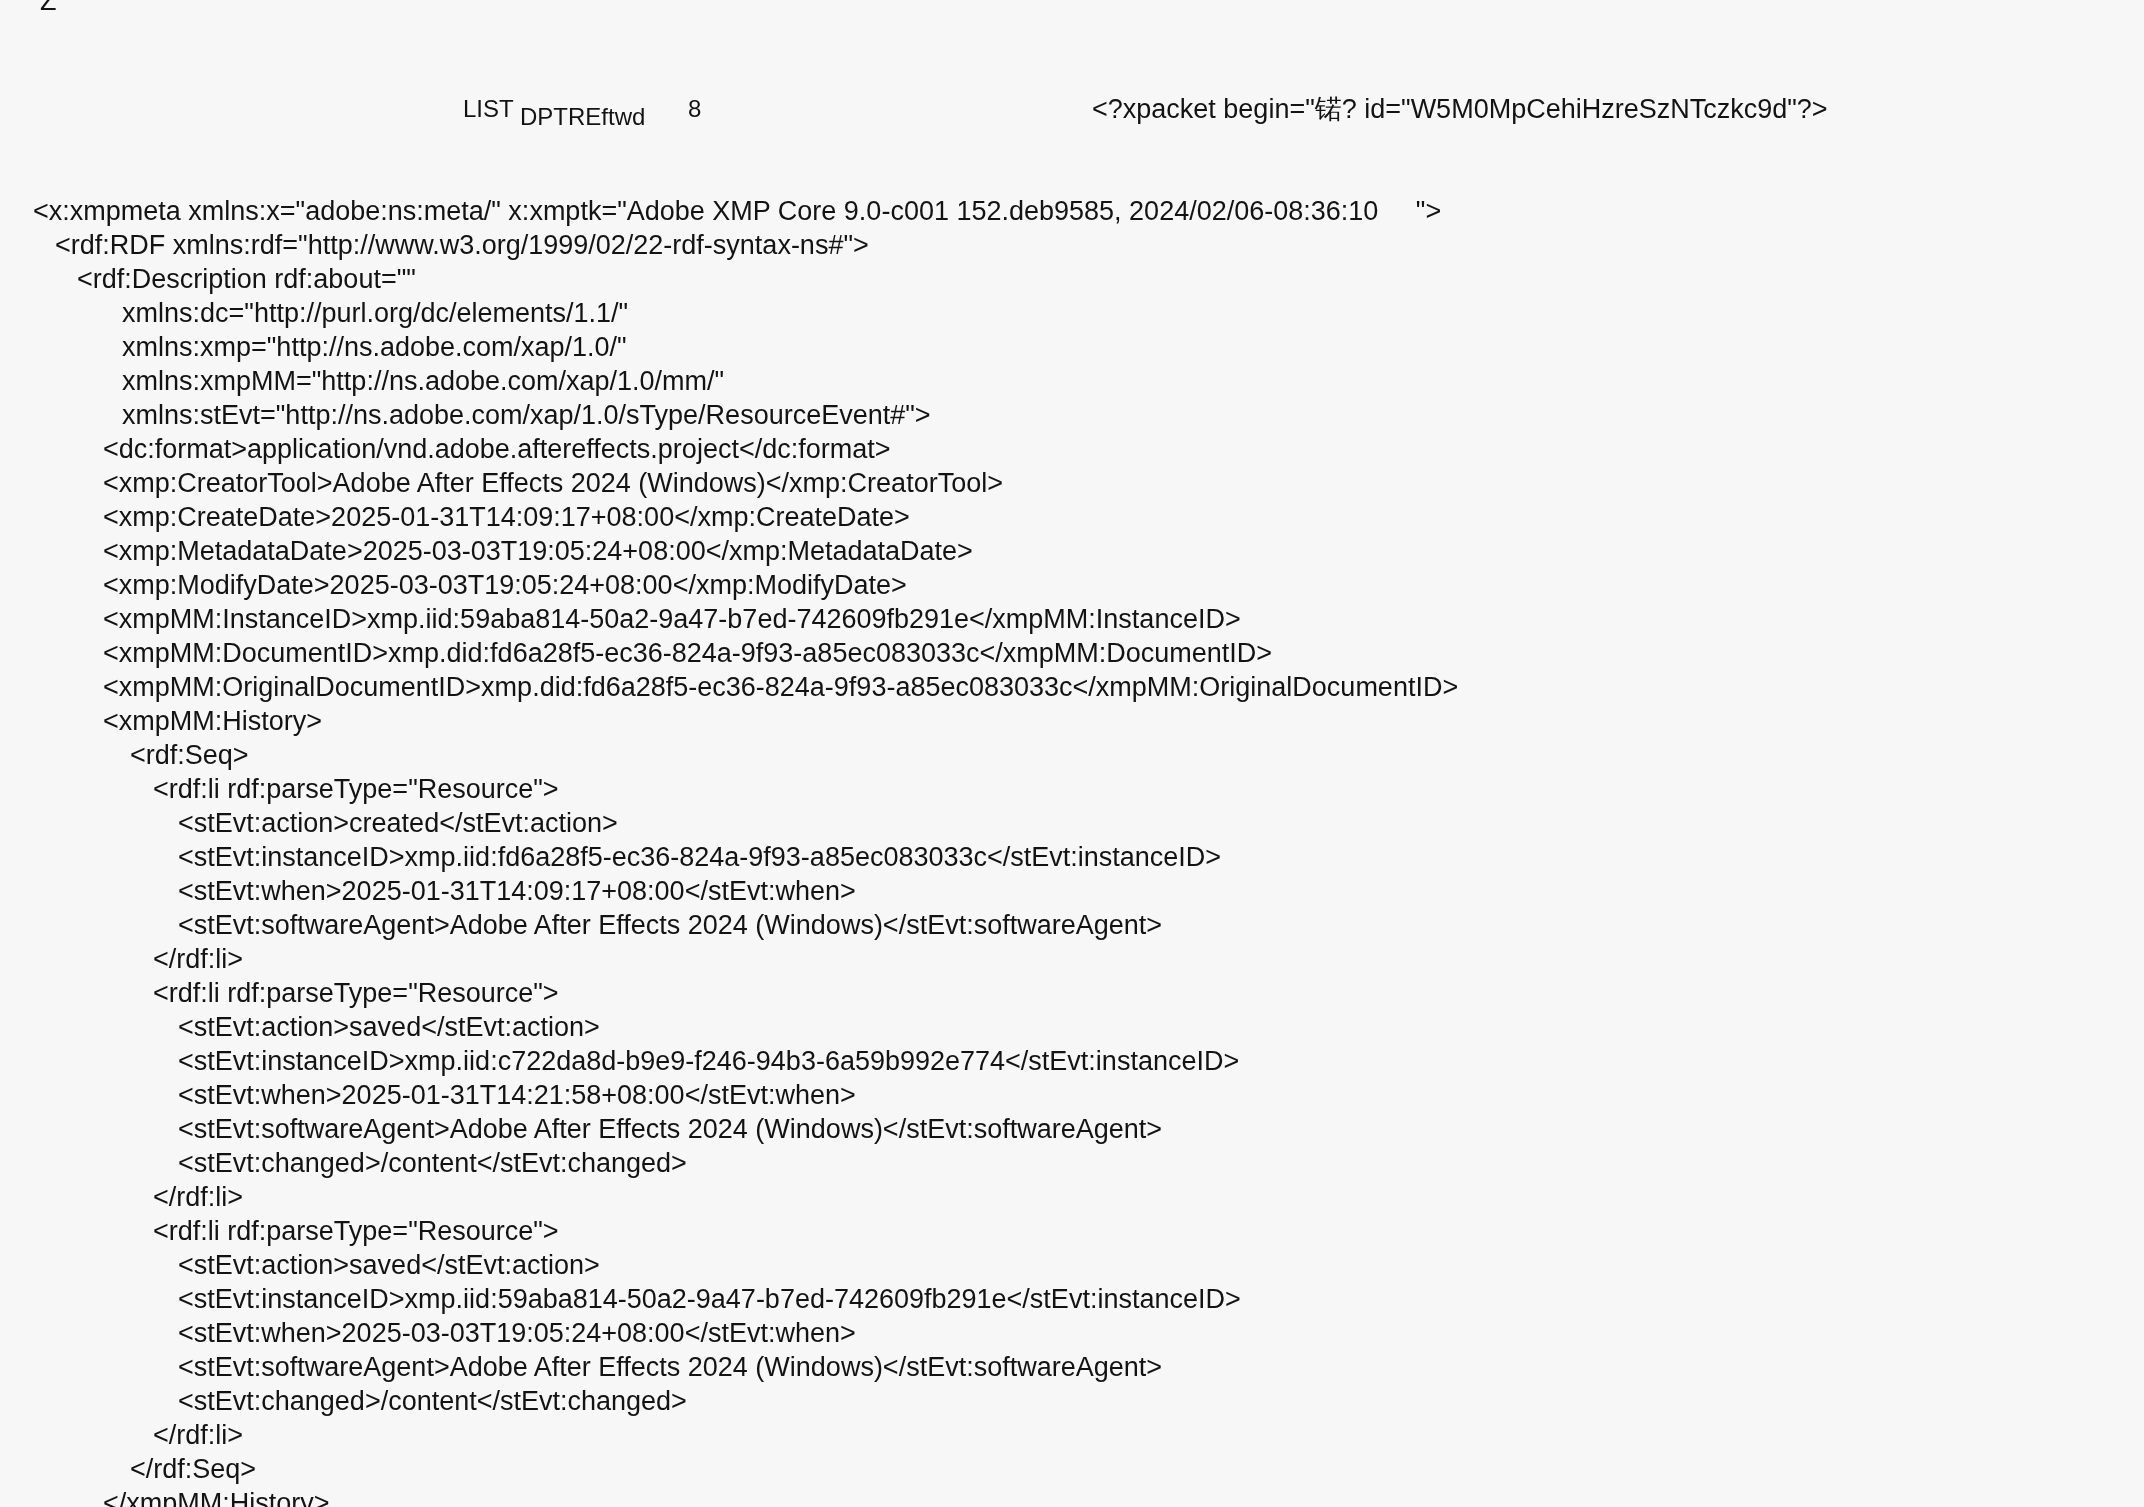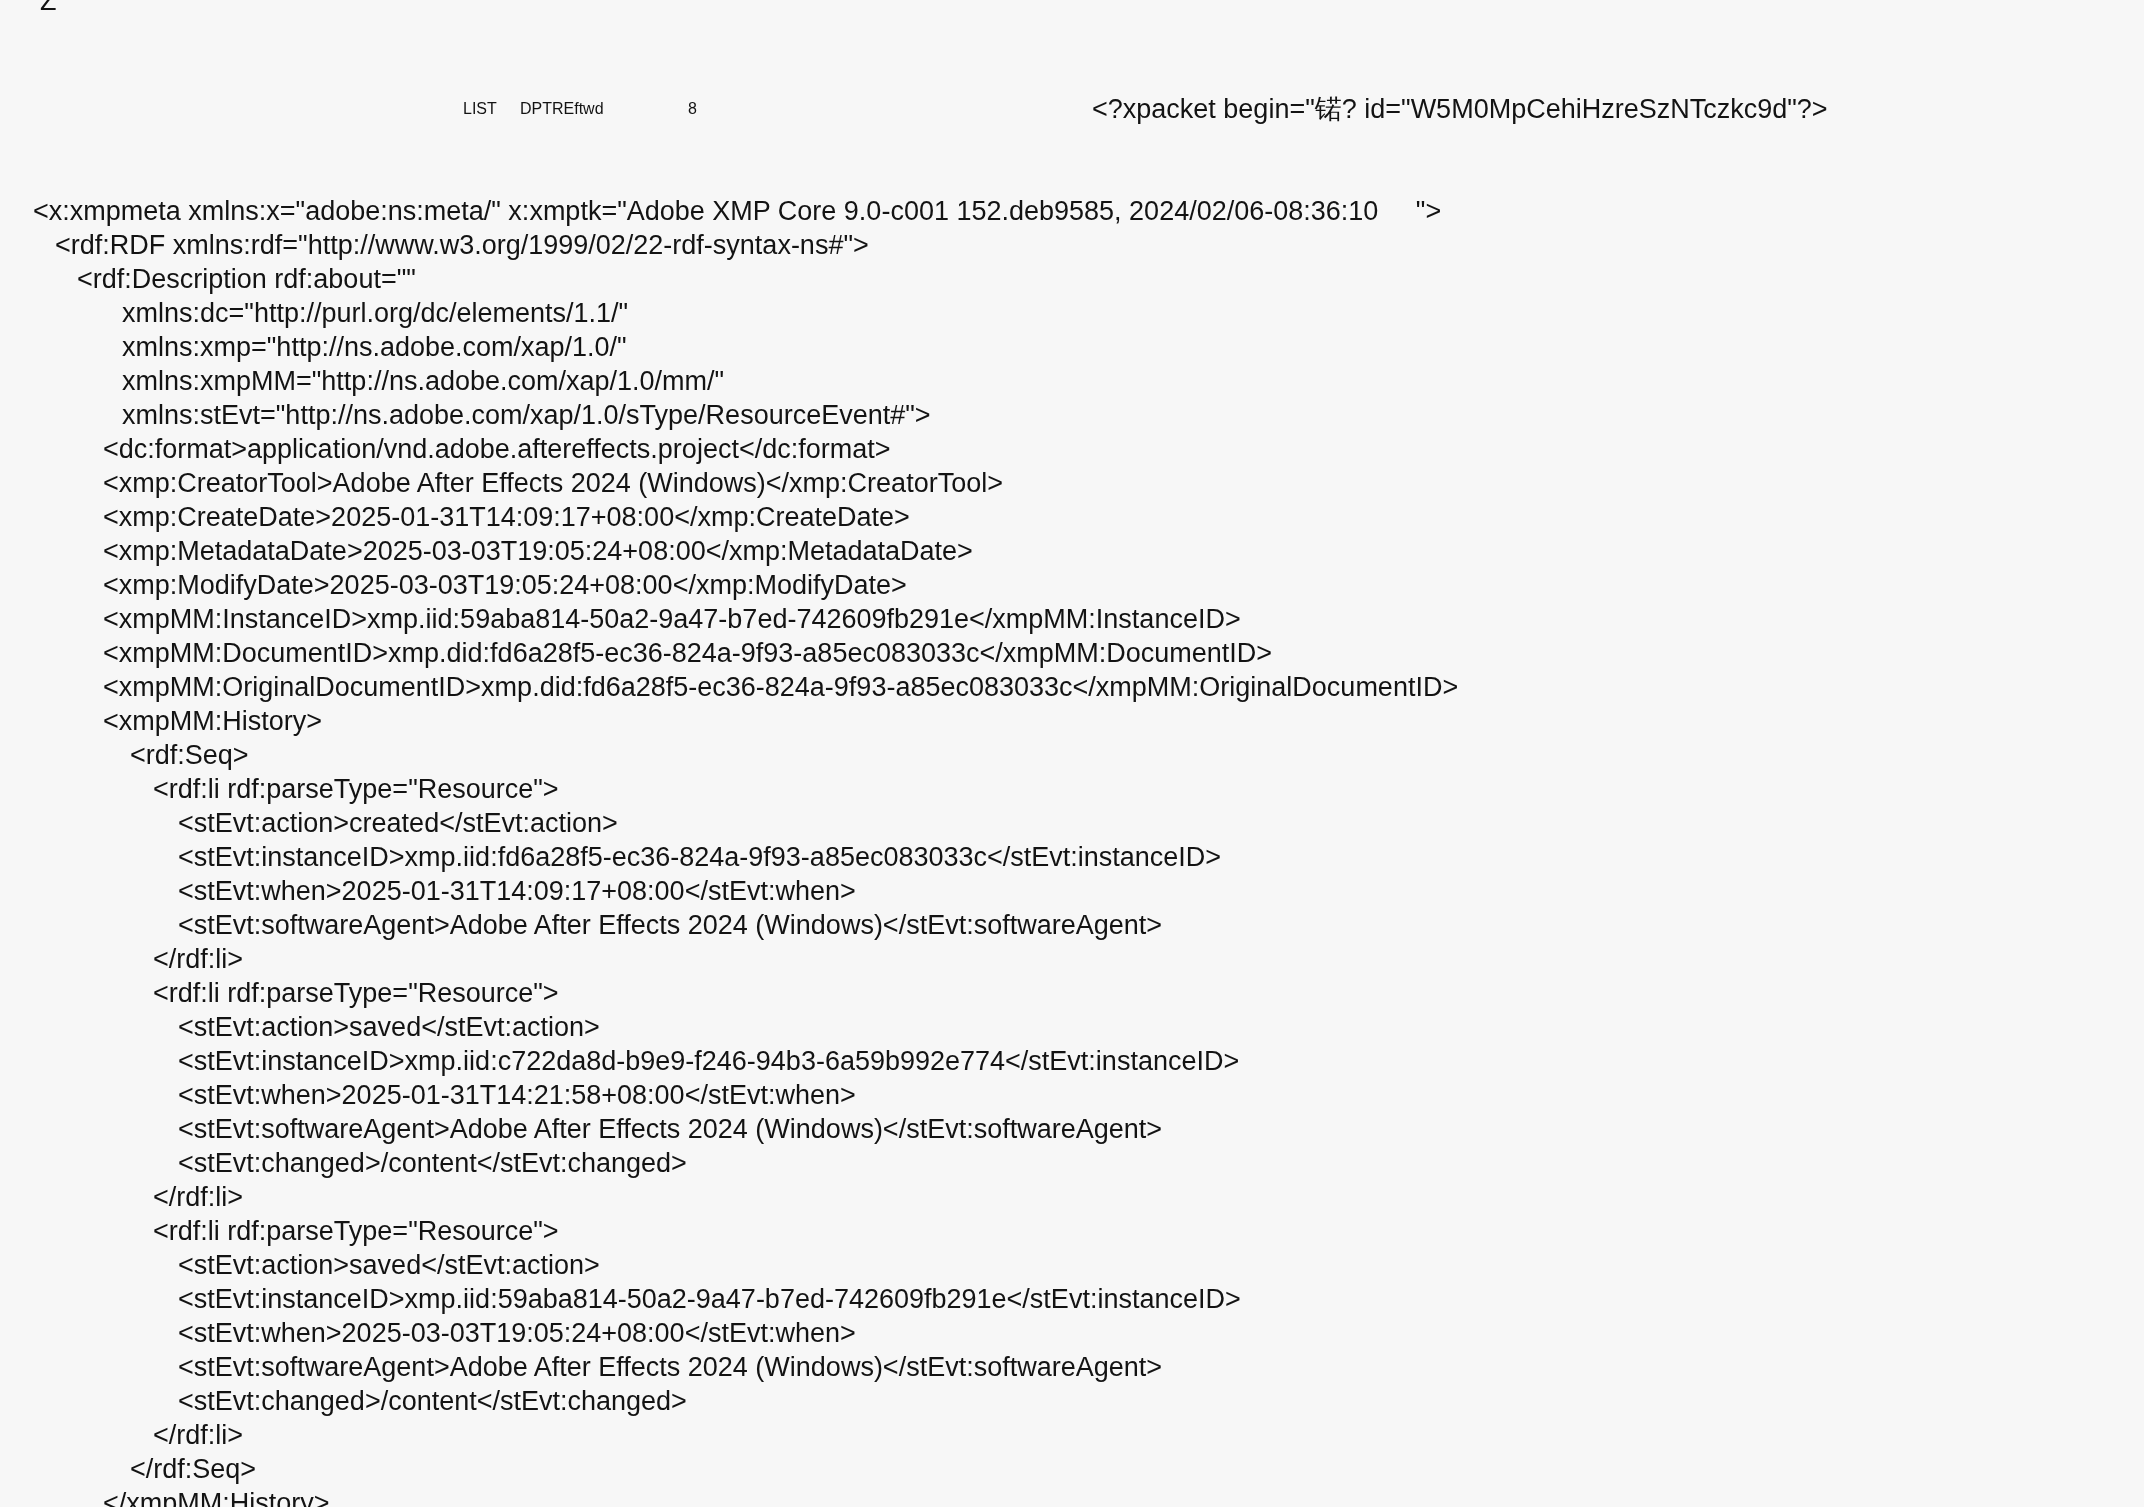--- a/index.html
+++ b/index.html
@@ -31,38 +31,38 @@
   .stray-glyph {
     position: absolute;
     top: -16px;
     left: 40px;
     font-size: 27px;
     line-height: 34px;
   }
   .tok {
     position: absolute;
     top: 0;
-    font-size: 16px;
+    font-size: 24px;
     line-height: 34px;
   }
   .xpacket {
     position: absolute;
     top: 0;
     font-size: 27px;
     line-height: 34px;
   }
 </style>
 </head>
 <body style="background: rgb(247, 247, 247); color: rgb(19, 19, 19);">
 
 <div>
 
   <span class="stray-glyph">Z</span>
 
   <div class="doc">
     <div class="line">
       
       <span class="xpacket" style="left: 1092px;">&lt;?xpacket begin="锘? id="W5M0MpCehiHzreSzNTczkc9d"?&gt;</span>
-    <span class="tok" style="left: 463px;">LIST</span><span class="tok" style="left: 520px;">DPTREftwd</span><span class="tok" style="left: 688px;">8</span></div>
+    <span class="tok" style="left: 463px;">LIST</span><span class="tok" style="left: 520px; margin-top: 8px;">DPTREftwd</span><span class="tok" style="left: 688px;">8</span></div>
     <div><div class="line" style="padding-left: 33px;">&lt;x:xmpmeta xmlns:x="adobe:ns:meta/" x:xmptk="Adobe XMP Core 9.0-c001 152.deb9585, 2024/02/06-08:36:10     "&gt;</div><div class="line" style="padding-left: 55px;">&lt;rdf:RDF xmlns:rdf="http://www.w3.org/1999/02/22-rdf-syntax-ns#"&gt;</div><div class="line" style="padding-left: 77px;">&lt;rdf:Description rdf:about=""</div><div class="line" style="padding-left: 122px;">xmlns:dc="http://purl.org/dc/elements/1.1/"</div><div class="line" style="padding-left: 122px;">xmlns:xmp="http://ns.adobe.com/xap/1.0/"</div><div class="line" style="padding-left: 122px;">xmlns:xmpMM="http://ns.adobe.com/xap/1.0/mm/"</div><div class="line" style="padding-left: 122px;">xmlns:stEvt="http://ns.adobe.com/xap/1.0/sType/ResourceEvent#"&gt;</div><div class="line" style="padding-left: 103px;">&lt;dc:format&gt;application/vnd.adobe.aftereffects.project&lt;/dc:format&gt;</div><div class="line" style="padding-left: 103px;">&lt;xmp:CreatorTool&gt;Adobe After Effects 2024 (Windows)&lt;/xmp:CreatorTool&gt;</div><div class="line" style="padding-left: 103px;">&lt;xmp:CreateDate&gt;2025-01-31T14:09:17+08:00&lt;/xmp:CreateDate&gt;</div><div class="line" style="padding-left: 103px;">&lt;xmp:MetadataDate&gt;2025-03-03T19:05:24+08:00&lt;/xmp:MetadataDate&gt;</div><div class="line" style="padding-left: 103px;">&lt;xmp:ModifyDate&gt;2025-03-03T19:05:24+08:00&lt;/xmp:ModifyDate&gt;</div><div class="line" style="padding-left: 103px;">&lt;xmpMM:InstanceID&gt;xmp.iid:59aba814-50a2-9a47-b7ed-742609fb291e&lt;/xmpMM:InstanceID&gt;</div><div class="line" style="padding-left: 103px;">&lt;xmpMM:DocumentID&gt;xmp.did:fd6a28f5-ec36-824a-9f93-a85ec083033c&lt;/xmpMM:DocumentID&gt;</div><div class="line" style="padding-left: 103px;">&lt;xmpMM:OriginalDocumentID&gt;xmp.did:fd6a28f5-ec36-824a-9f93-a85ec083033c&lt;/xmpMM:OriginalDocumentID&gt;</div><div class="line" style="padding-left: 103px;">&lt;xmpMM:History&gt;</div><div class="line" style="padding-left: 130px;">&lt;rdf:Seq&gt;</div><div class="line" style="padding-left: 153px;">&lt;rdf:li rdf:parseType="Resource"&gt;</div><div class="line" style="padding-left: 178px;">&lt;stEvt:action&gt;created&lt;/stEvt:action&gt;</div><div class="line" style="padding-left: 178px;">&lt;stEvt:instanceID&gt;xmp.iid:fd6a28f5-ec36-824a-9f93-a85ec083033c&lt;/stEvt:instanceID&gt;</div><div class="line" style="padding-left: 178px;">&lt;stEvt:when&gt;2025-01-31T14:09:17+08:00&lt;/stEvt:when&gt;</div><div class="line" style="padding-left: 178px;">&lt;stEvt:softwareAgent&gt;Adobe After Effects 2024 (Windows)&lt;/stEvt:softwareAgent&gt;</div><div class="line" style="padding-left: 153px;">&lt;/rdf:li&gt;</div><div class="line" style="padding-left: 153px;">&lt;rdf:li rdf:parseType="Resource"&gt;</div><div class="line" style="padding-left: 178px;">&lt;stEvt:action&gt;saved&lt;/stEvt:action&gt;</div><div class="line" style="padding-left: 178px;">&lt;stEvt:instanceID&gt;xmp.iid:c722da8d-b9e9-f246-94b3-6a59b992e774&lt;/stEvt:instanceID&gt;</div><div class="line" style="padding-left: 178px;">&lt;stEvt:when&gt;2025-01-31T14:21:58+08:00&lt;/stEvt:when&gt;</div><div class="line" style="padding-left: 178px;">&lt;stEvt:softwareAgent&gt;Adobe After Effects 2024 (Windows)&lt;/stEvt:softwareAgent&gt;</div><div class="line" style="padding-left: 178px;">&lt;stEvt:changed&gt;/content&lt;/stEvt:changed&gt;</div><div class="line" style="padding-left: 153px;">&lt;/rdf:li&gt;</div><div class="line" style="padding-left: 153px;">&lt;rdf:li rdf:parseType="Resource"&gt;</div><div class="line" style="padding-left: 178px;">&lt;stEvt:action&gt;saved&lt;/stEvt:action&gt;</div><div class="line" style="padding-left: 178px;">&lt;stEvt:instanceID&gt;xmp.iid:59aba814-50a2-9a47-b7ed-742609fb291e&lt;/stEvt:instanceID&gt;</div><div class="line" style="padding-left: 178px;">&lt;stEvt:when&gt;2025-03-03T19:05:24+08:00&lt;/stEvt:when&gt;</div><div class="line" style="padding-left: 178px;">&lt;stEvt:softwareAgent&gt;Adobe After Effects 2024 (Windows)&lt;/stEvt:softwareAgent&gt;</div><div class="line" style="padding-left: 178px;">&lt;stEvt:changed&gt;/content&lt;/stEvt:changed&gt;</div><div class="line" style="padding-left: 153px;">&lt;/rdf:li&gt;</div><div class="line" style="padding-left: 130px;">&lt;/rdf:Seq&gt;</div><div class="line" style="padding-left: 103px;">&lt;/xmpMM:History&gt;</div></div>
   </div>
 
 </div>
 
 </body></html>

